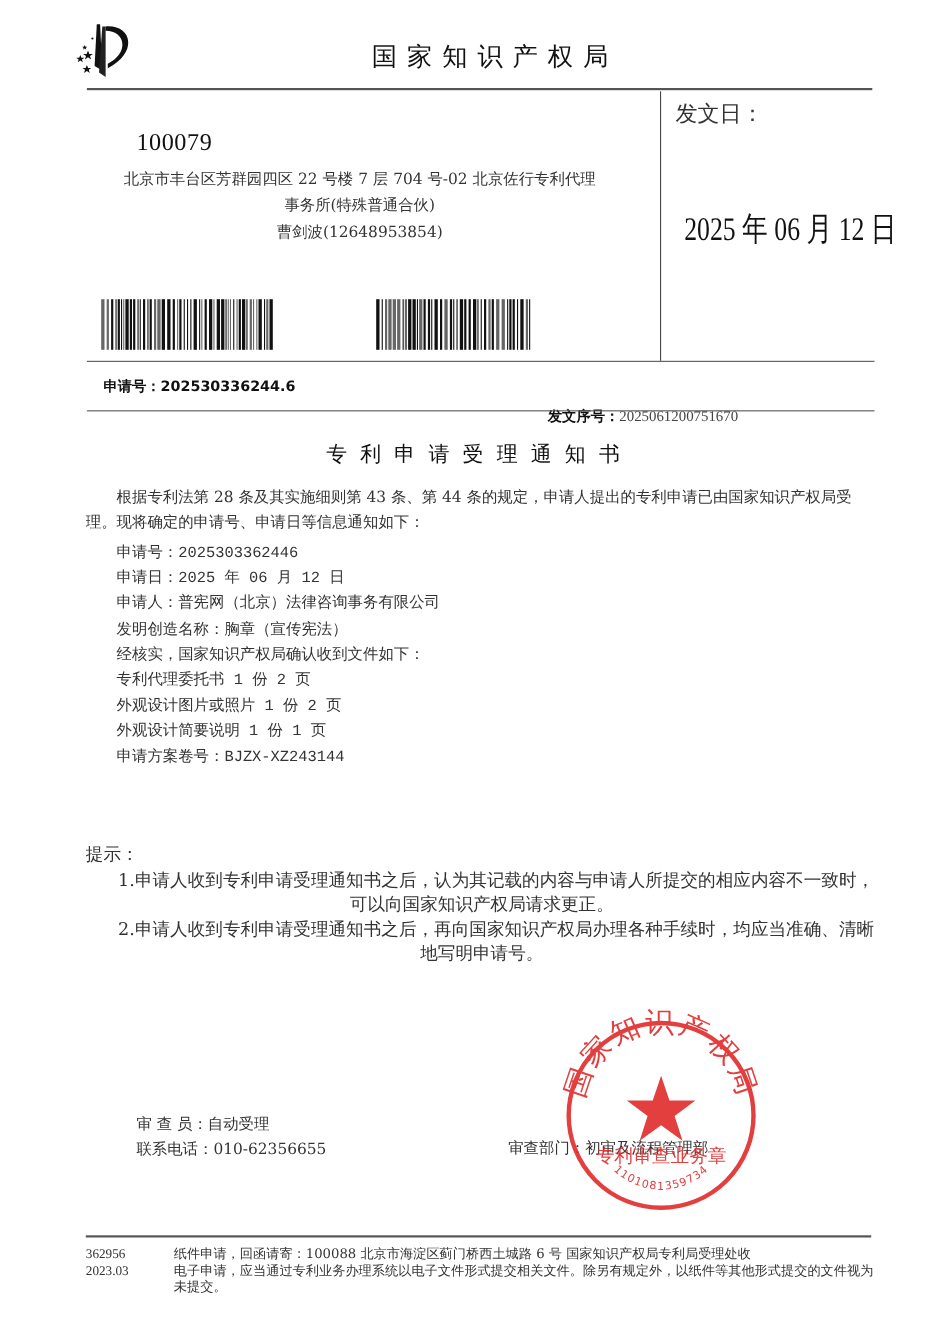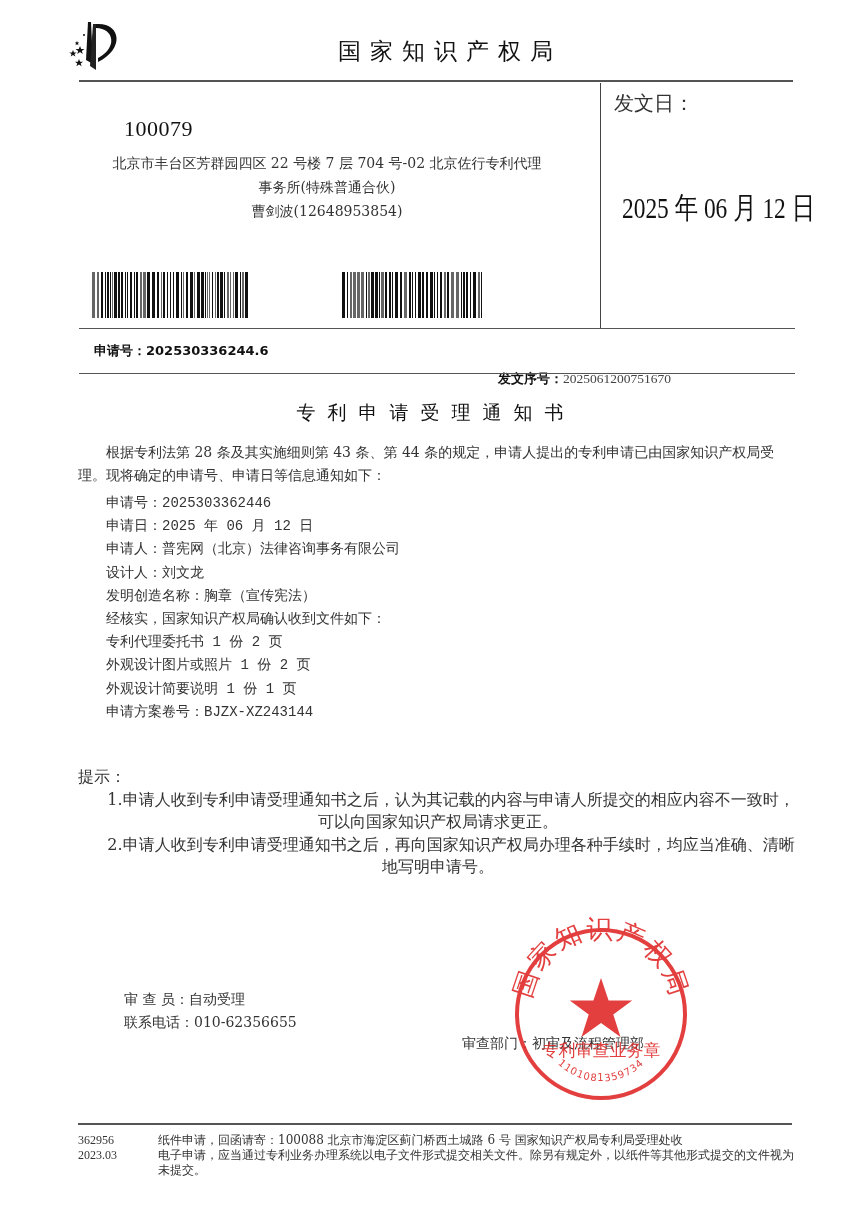--- a/index.html
+++ b/index.html
@@ -32,21 +32,21 @@
     .body-text { left: 78px; top: 441px; width: 720px; font-size: 14px; line-height: 22.5px; color: #333; }
     .body-text .indent { text-indent: 28px; }
     .info-list { left: 106px; top: 492px; font-size: 14px; line-height: 23.2px; color: #333; font-family: Liberation Mono, monospace; }
     .info-list div { white-space: nowrap; }
 
     .tips { left: 78px; top: 766px; width: 720px; font-size: 16px; line-height: 22.5px; color: #333; }
     .tips .item { text-indent: 26px; text-align: center; }
 
     .seal { left: 506px; top: 928px; width: 190px; height: 172px; }
 
-    .reviewer { left: 124px; top: 988px; font-size: 14px; line-height: 23px; color: #333; }
+    .reviewer { left: 124px; top: 1011px; font-size: 14px; line-height: 23px; color: #333; }
     .dept { left: 462px; top: 1035px; font-size: 14px; color: #333; white-space: nowrap; }
 
     .footer { left: 78px; top: 1133px; width: 720px; font-size: 12px; line-height: 15px; color: #333; }
     .footer .row { display: flex; }
     .footer .code { width: 80px; flex-shrink: 0; font-family: "Liberation Serif", serif; }
     .footer .txt { flex: 1; }
   </style>
 </head>
 <body>
 
@@ -183,21 +183,20 @@
 <div class="abs doc-title">专利申请受理通知书</div>
 
 <div class="abs body-text">
   <div class="indent">根据专利法第 28 条及其实施细则第 43 条、第 44 条的规定，申请人提出的专利申请已由国家知识产权局受理。现将确定的申请号、申请日等信息通知如下：</div>
 </div>
 
 <div class="abs info-list">
   <div><span>申请号：</span><span>2025303362446</span></div>
   <div><span>申请日：</span><span>2025 年 06 月 12 日</span></div>
   <div><span>申请人：</span><span>普宪网（北京）法律咨询事务有限公司</span></div>
-  <div><span>设计人：</span><span>刘文龙</span></div>
   <div><span>发明创造名称：</span><span>胸章（宣传宪法）</span></div>
   <div>经核实，国家知识产权局确认收到文件如下：</div>
   <div><span>专利代理委托书</span> <span>1 份</span> <span>2 页</span></div>
   <div><span>外观设计图片或照片</span> <span>1 份</span> <span>2 页</span></div>
   <div><span>外观设计简要说明</span> <span>1 份</span> <span>1 页</span></div>
   <div><span>申请方案卷号：</span><span>BJZX-XZ243144</span></div>
 </div>
 
 <div class="abs tips">
   <div>提示：</div>

